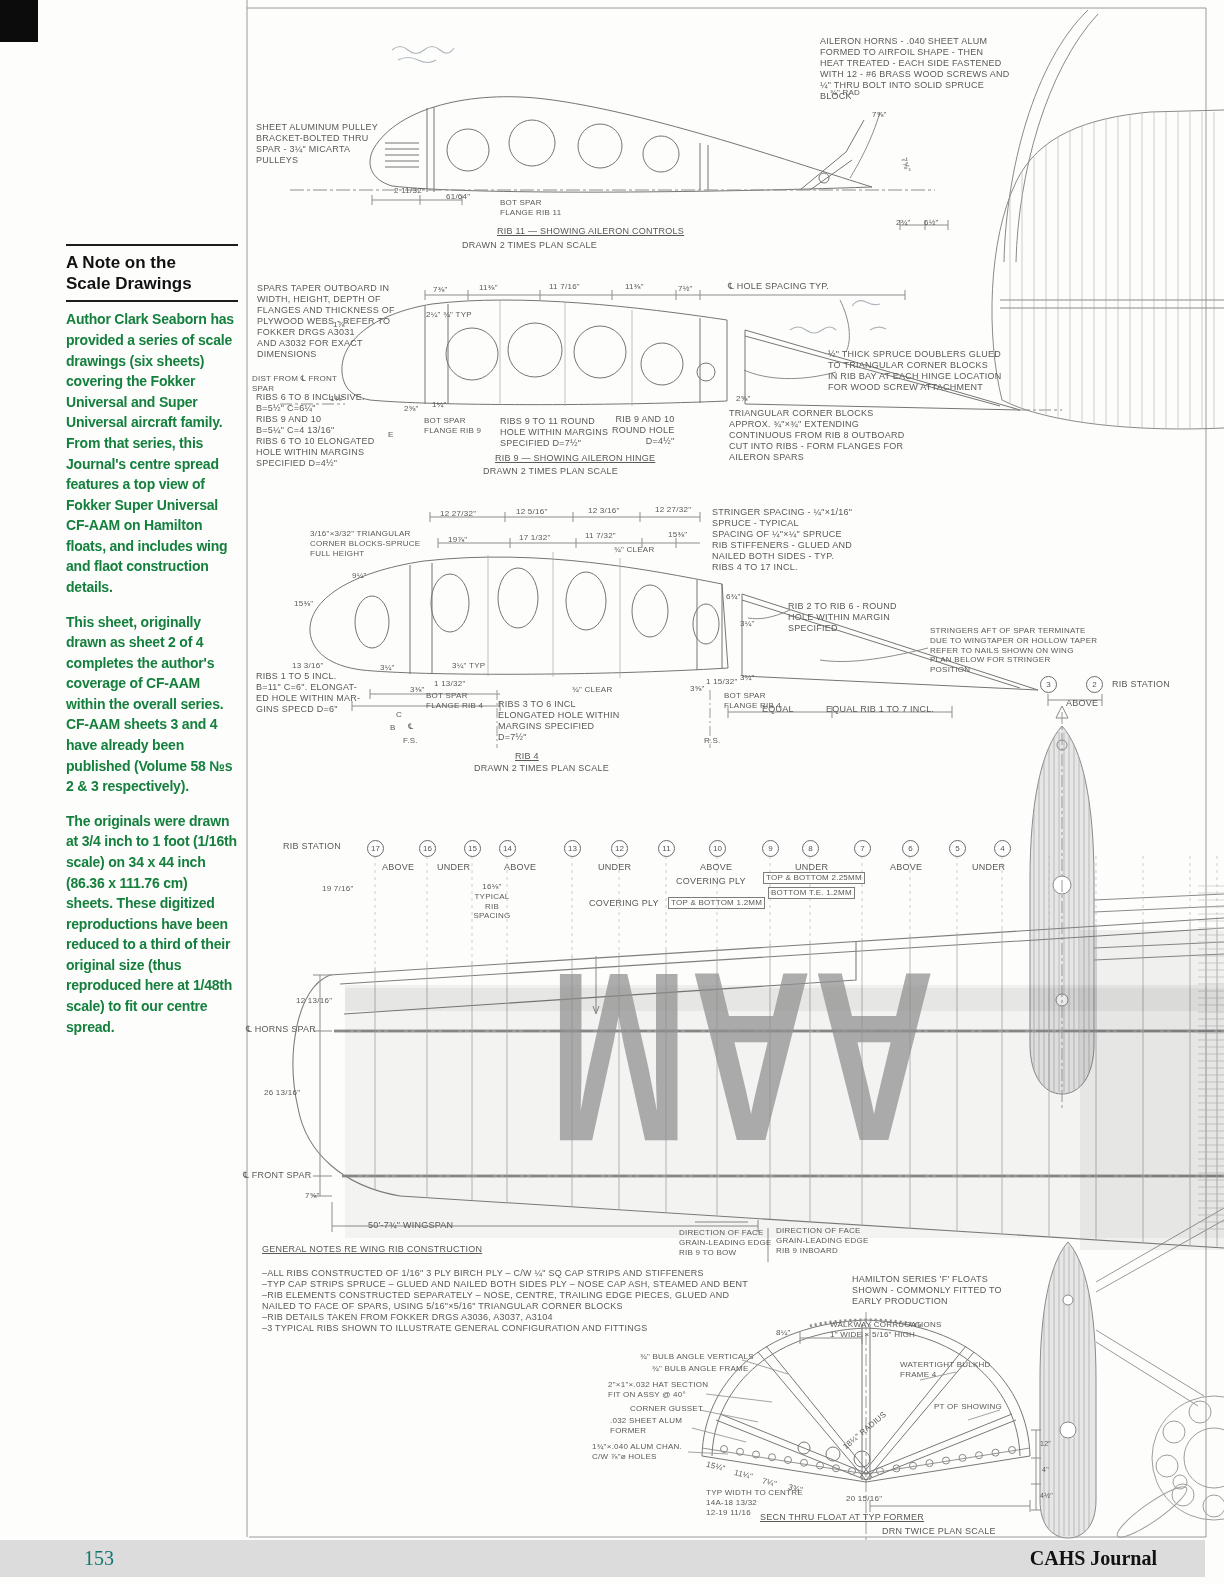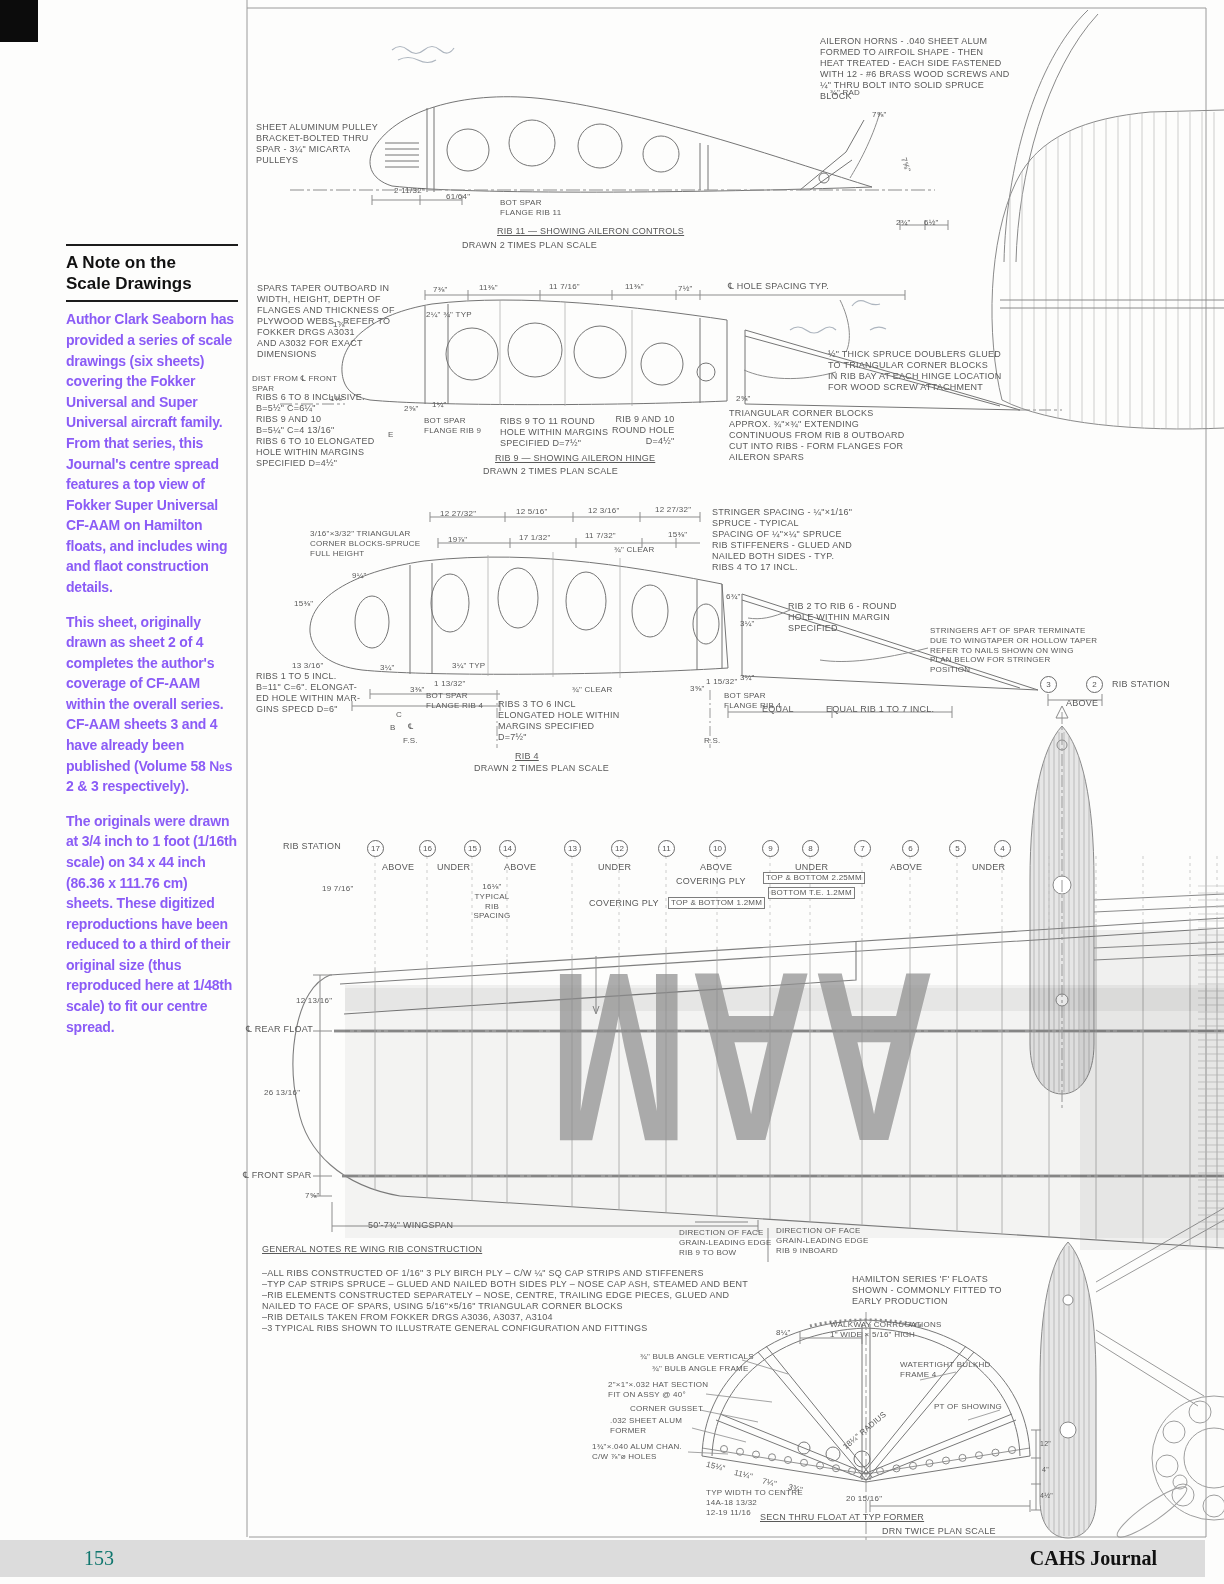--- a/index.html
+++ b/index.html
@@ -2,21 +2,21 @@
 <html><head>
 <meta charset="utf-8">
 <style>
   html,body{margin:0;padding:0}
   body{width:1224px;height:1584px;position:relative;background:#fdfdfc;overflow:hidden;
        font-family:"Liberation Sans","DejaVu Sans",sans-serif}
   #corner{position:absolute;left:0;top:0;width:38px;height:42px;background:#0c0c0c;z-index:5}
   #sidebar{position:absolute;left:66px;top:244px;width:172px;z-index:5}
   .rule{height:2px;background:#1c1c1c;margin:0 0 7px 0}
   #sidebar-heading{font-size:17px;font-weight:bold;color:#111;line-height:1.22;margin:0 0 6px 0;white-space:pre-line}
-  #sidebar p{font-weight:bold;font-size:14px;line-height:1.47;color:#8b5cf6;margin:0 0 14px 0;letter-spacing:-0.2px}
+  #sidebar p{font-weight:bold;font-size:14px;line-height:1.47;color:#15803d;margin:0 0 14px 0;letter-spacing:-0.2px}
   #drawing-svg{position:absolute;left:0;top:0;z-index:1}
   .wash{position:absolute;background:#000;z-index:2;pointer-events:none}
   #reg{position:absolute;left:540px;top:955px;width:402px;height:208px;display:flex;align-items:center;justify-content:center;
        transform:rotate(180deg) scale(0.82,1.18);font-size:205px;font-weight:bold;color:#8f8f8f;opacity:.72;
        letter-spacing:2px;z-index:2;font-family:"Liberation Sans",sans-serif;line-height:1}
   #labels{position:absolute;left:0;top:0;width:1224px;height:1584px;z-index:4}
   .lbl{position:absolute;font-size:9px;line-height:1.22;color:#595959;white-space:pre-line;letter-spacing:.25px}
   .lbl.u{text-decoration:underline}
   .lbl.boxed{border:1px solid #7d7d7d;padding:0 2px;white-space:nowrap;background:rgba(255,255,255,.4)}
   .stc{position:absolute;width:15px;height:15px;border:1px solid #6b6b6b;border-radius:50%;font-size:8px;color:#555;
@@ -491,21 +491,21 @@
     <div class="lbl" style="left: 322px; top: 884px; font-size: 8px;">19 7/16"</div>
     <div class="lbl" style="left: 466px; top: 882px; font-size: 8px; text-align: center; width: 52px;">16⅛"
 TYPICAL
 RIB
 SPACING</div>
     <div class="lbl" style="left: 676px; top: 876px;">COVERING PLY</div>
     <div class="lbl boxed" style="left: 763px; top: 872px; font-size: 8px;">TOP &amp; BOTTOM 2.25MM</div>
     <div class="lbl boxed" style="left: 768px; top: 887px; font-size: 8px;">BOTTOM T.E. 1.2MM</div>
     <div class="lbl" style="left: 589px; top: 898px;">COVERING PLY</div>
     <div class="lbl boxed" style="left: 668px; top: 897px; font-size: 8px;">TOP &amp; BOTTOM 1.2MM</div>
-    <div class="lbl" style="left: 246px; top: 1024px;">℄ REAR FLOAT</div>
+    <div class="lbl" style="left: 246px; top: 1024px;">℄ HORNS SPAR</div>
     <div class="lbl" style="left: 243px; top: 1170px;">℄ FRONT SPAR</div>
     <div class="lbl" style="left: 296px; top: 996px; font-size: 8px;">12 13/16"</div>
     <div class="lbl" style="left: 264px; top: 1088px; font-size: 8px;">26 13/16"</div>
     <div class="lbl" style="left: 305px; top: 1191px; font-size: 8px;">7⅝"</div>
     <div class="lbl" style="left: 368px; top: 1220px;">50'-7¾" WINGSPAN</div>
     <div class="lbl" style="left: 679px; top: 1228px; font-size: 8px;">DIRECTION OF FACE
 GRAIN-LEADING EDGE
 RIB 9 TO BOW</div>
     <div class="lbl" style="left: 776px; top: 1226px; font-size: 8px;">DIRECTION OF FACE
 GRAIN-LEADING EDGE

